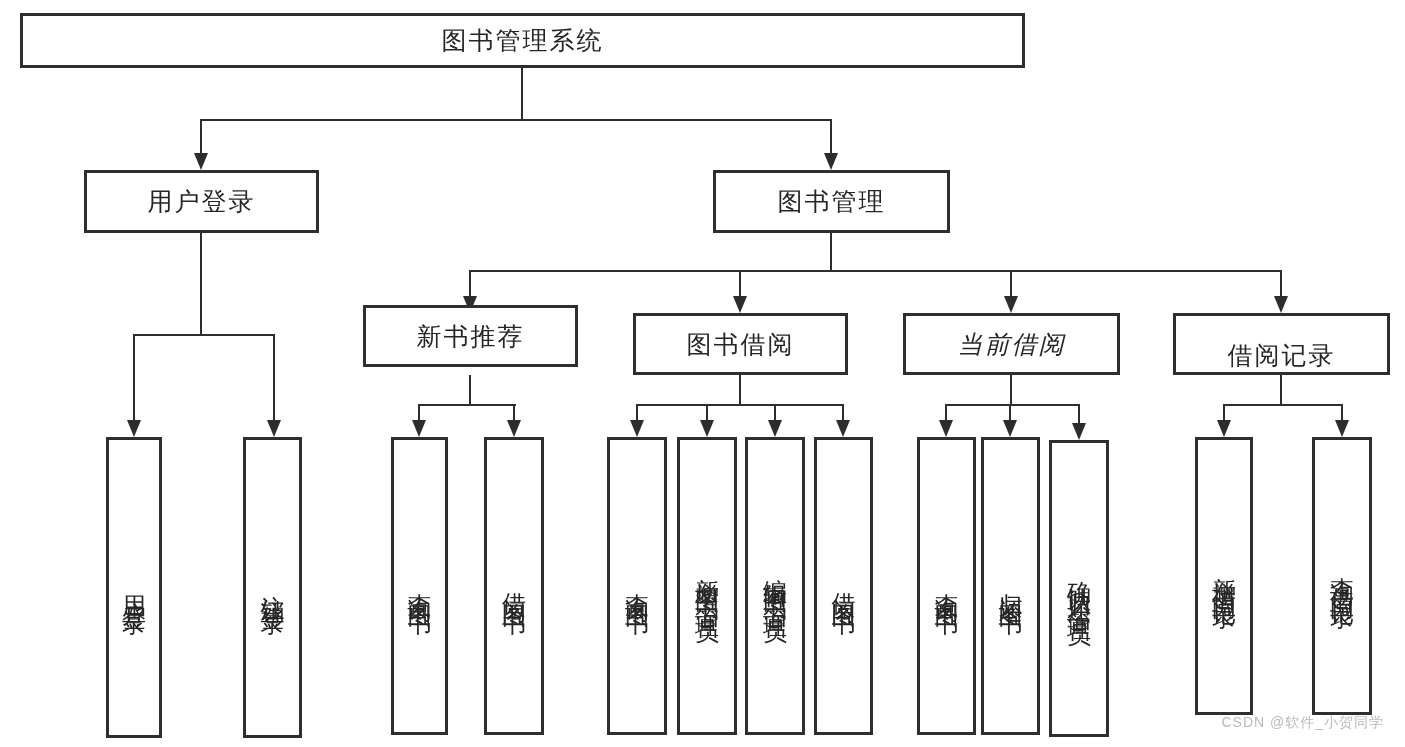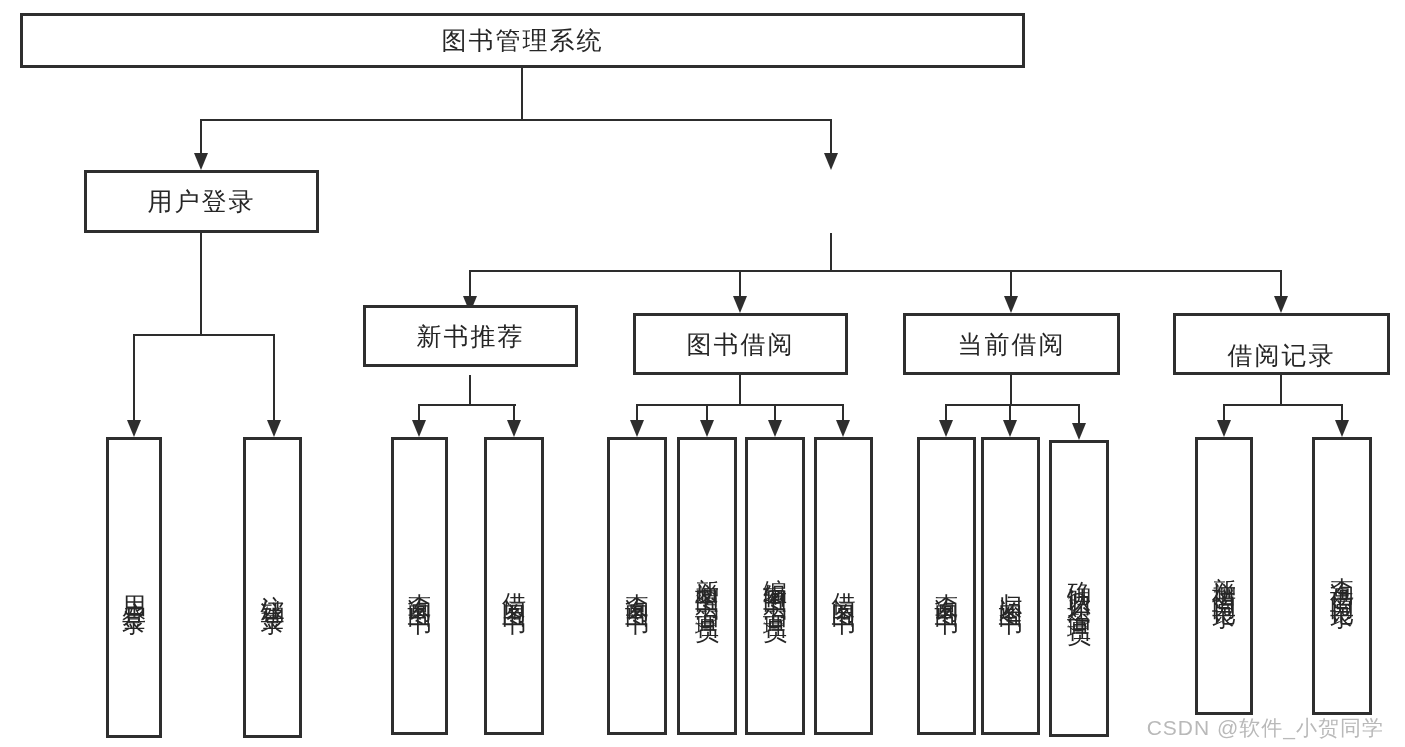--- a/index.html
+++ b/index.html
@@ -42,21 +42,21 @@
   .vline,.hline{position:absolute;background:var(--line);z-index:1;}
   .tri{
     position:absolute;width:0;height:0;z-index:1;
     border-left:7px solid transparent;
     border-right:7px solid transparent;
     border-top:17px solid var(--line);
   }
   .watermark{
     position:absolute;
     top:714px;right:10px;
-    font-size:21px;
+    font-size:14px;
     letter-spacing:1px;
     color:var(--watermark);
     white-space:nowrap;
     z-index:5;
   }
 </style>
 </head>
 <body>
 
 <div id="canvas">
@@ -67,20 +67,23 @@
 
   <div class="vline" style="left:521px;top:67px;width:2px;height:54px;"></div>
   <div class="hline" style="left:200px;top:119px;width:632px;height:2px;"></div>
   <div class="vline" style="left:200px;top:119px;width:2px;height:36px;"></div>
   <div class="vline" style="left:830px;top:119px;width:2px;height:36px;"></div>
   <div class="tri" style="left:194px;top:153px;"></div>
   <div class="tri" style="left:824px;top:153px;"></div>
 
   <div class="node hnode" style="left:84px;top:170px;width:235px;height:63px;">
     <span class="lbl">用户登录</span>
+  </div>
+  <div class="node hnode" style="left:713px;top:170px;width:237px;height:63px;">
+    <span class="lbl">图书管理</span>
   </div>
 
   <div class="vline" style="left:200px;top:233px;width:2px;height:103px;"></div>
   <div class="hline" style="left:133px;top:334px;width:142px;height:2px;"></div>
   <div class="vline" style="left:133px;top:334px;width:2px;height:88px;"></div>
   <div class="vline" style="left:273px;top:334px;width:2px;height:88px;"></div>
   <div class="tri" style="left:127px;top:420px;"></div>
   <div class="tri" style="left:267px;top:420px;"></div>
 
   <div class="vline" style="left:830px;top:233px;width:2px;height:39px;"></div>
@@ -93,21 +96,21 @@
   <div class="tri" style="left:733px;top:296px;"></div>
   <div class="tri" style="left:1004px;top:296px;"></div>
   <div class="tri" style="left:1274px;top:296px;"></div>
 
   <div class="node hnode" style="left:363px;top:305px;width:215px;height:62px;">
     <span class="lbl">新书推荐</span>
   </div>
   <div class="node hnode" style="left:633px;top:313px;width:215px;height:62px;">
     <span class="lbl">图书借阅</span>
   </div>
-  <div class="node hnode" style="left:903px;top:313px;width:217px;height:62px;">
+  <div class="node hnode" style="left:903px;top:313px;width:217px;height:62px;font-style:italic;">
     <span class="lbl">当前借阅</span>
   </div>
   <div class="node hnode" style="left:1173px;top:313px;width:217px;height:62px;align-items:flex-end;">
     <span class="lbl">借阅记录</span>
   </div>
 
   <div class="vline" style="left:469px;top:375px;width:2px;height:31px;"></div>
   <div class="hline" style="left:418px;top:404px;width:98px;height:2px;"></div>
   <div class="vline" style="left:418px;top:404px;width:2px;height:17px;"></div>
   <div class="vline" style="left:513px;top:404px;width:2px;height:17px;"></div>

